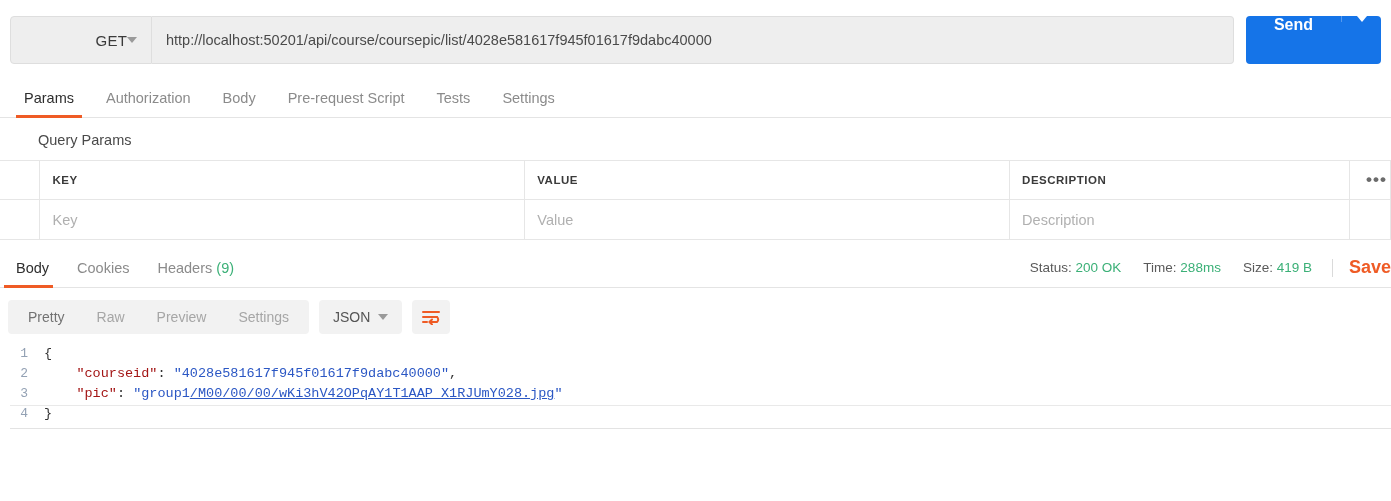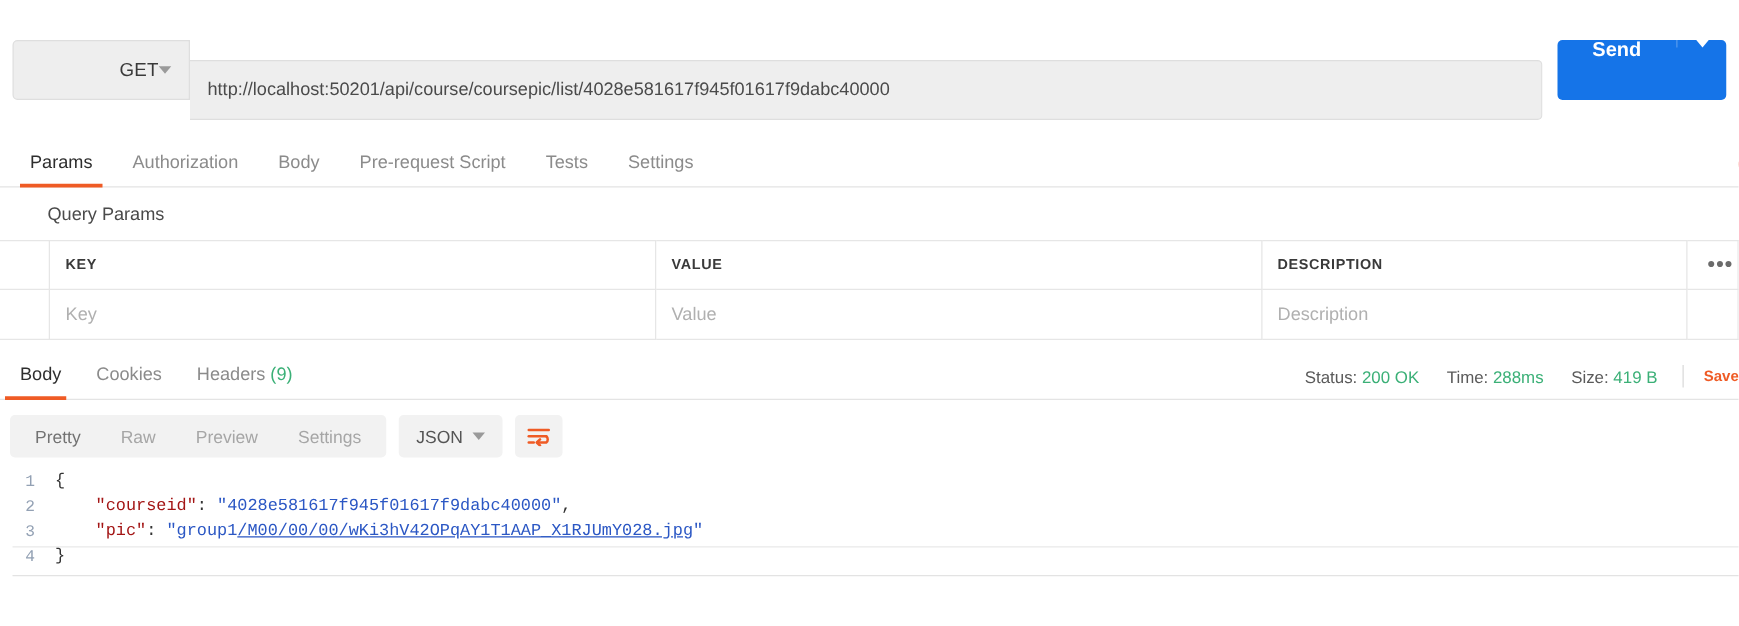--- a/index.html
+++ b/index.html
@@ -40,21 +40,20 @@
     background: #eeeeee;
     border: 1px solid #dedede;
     border-left: none;
     border-radius: 0 4px 4px 0;
     display: flex; align-items: center;
     padding: 0 14px;
     font-size: 14.5px; color: #4a4a4a;
     cursor: text;
     overflow: hidden; white-space: nowrap;
     margin-right: 12px;
-    margin-top: 32px;
   }
   .send-group {
     display: flex; align-items: flex-start;
     height: 48px; margin-right: 10px;
     border-radius: 4px; overflow: hidden;
     background: #1574e8;
   }
   .send-btn {
     display: flex; align-items: center; justify-content: center;
     padding: 0 28px;
@@ -162,21 +161,21 @@
     display: flex; align-items: center; gap: 0;
     font-size: 13.5px; color: #5a5a5a;
   }
   .meta-item { margin-left: 22px; white-space: nowrap; }
   .meta-val { color: #3bb077; }
   .meta-sep {
     width: 1px; height: 18px; background: #dadada;
     margin-left: 20px;
   }
   .save-link {
-    color: #ef5b25; font-size: 12px; font-weight: bold;
+    color: #ef5b25; font-size: 18px; font-weight: bold;
     margin-left: 16px; cursor: pointer; white-space: nowrap;
   }
 
   
   .viewer-bar {
     display: flex; align-items: center; gap: 10px;
     padding: 12px 0 12px 8px;
   }
   .seg-group {
     display: flex; align-items: center;

